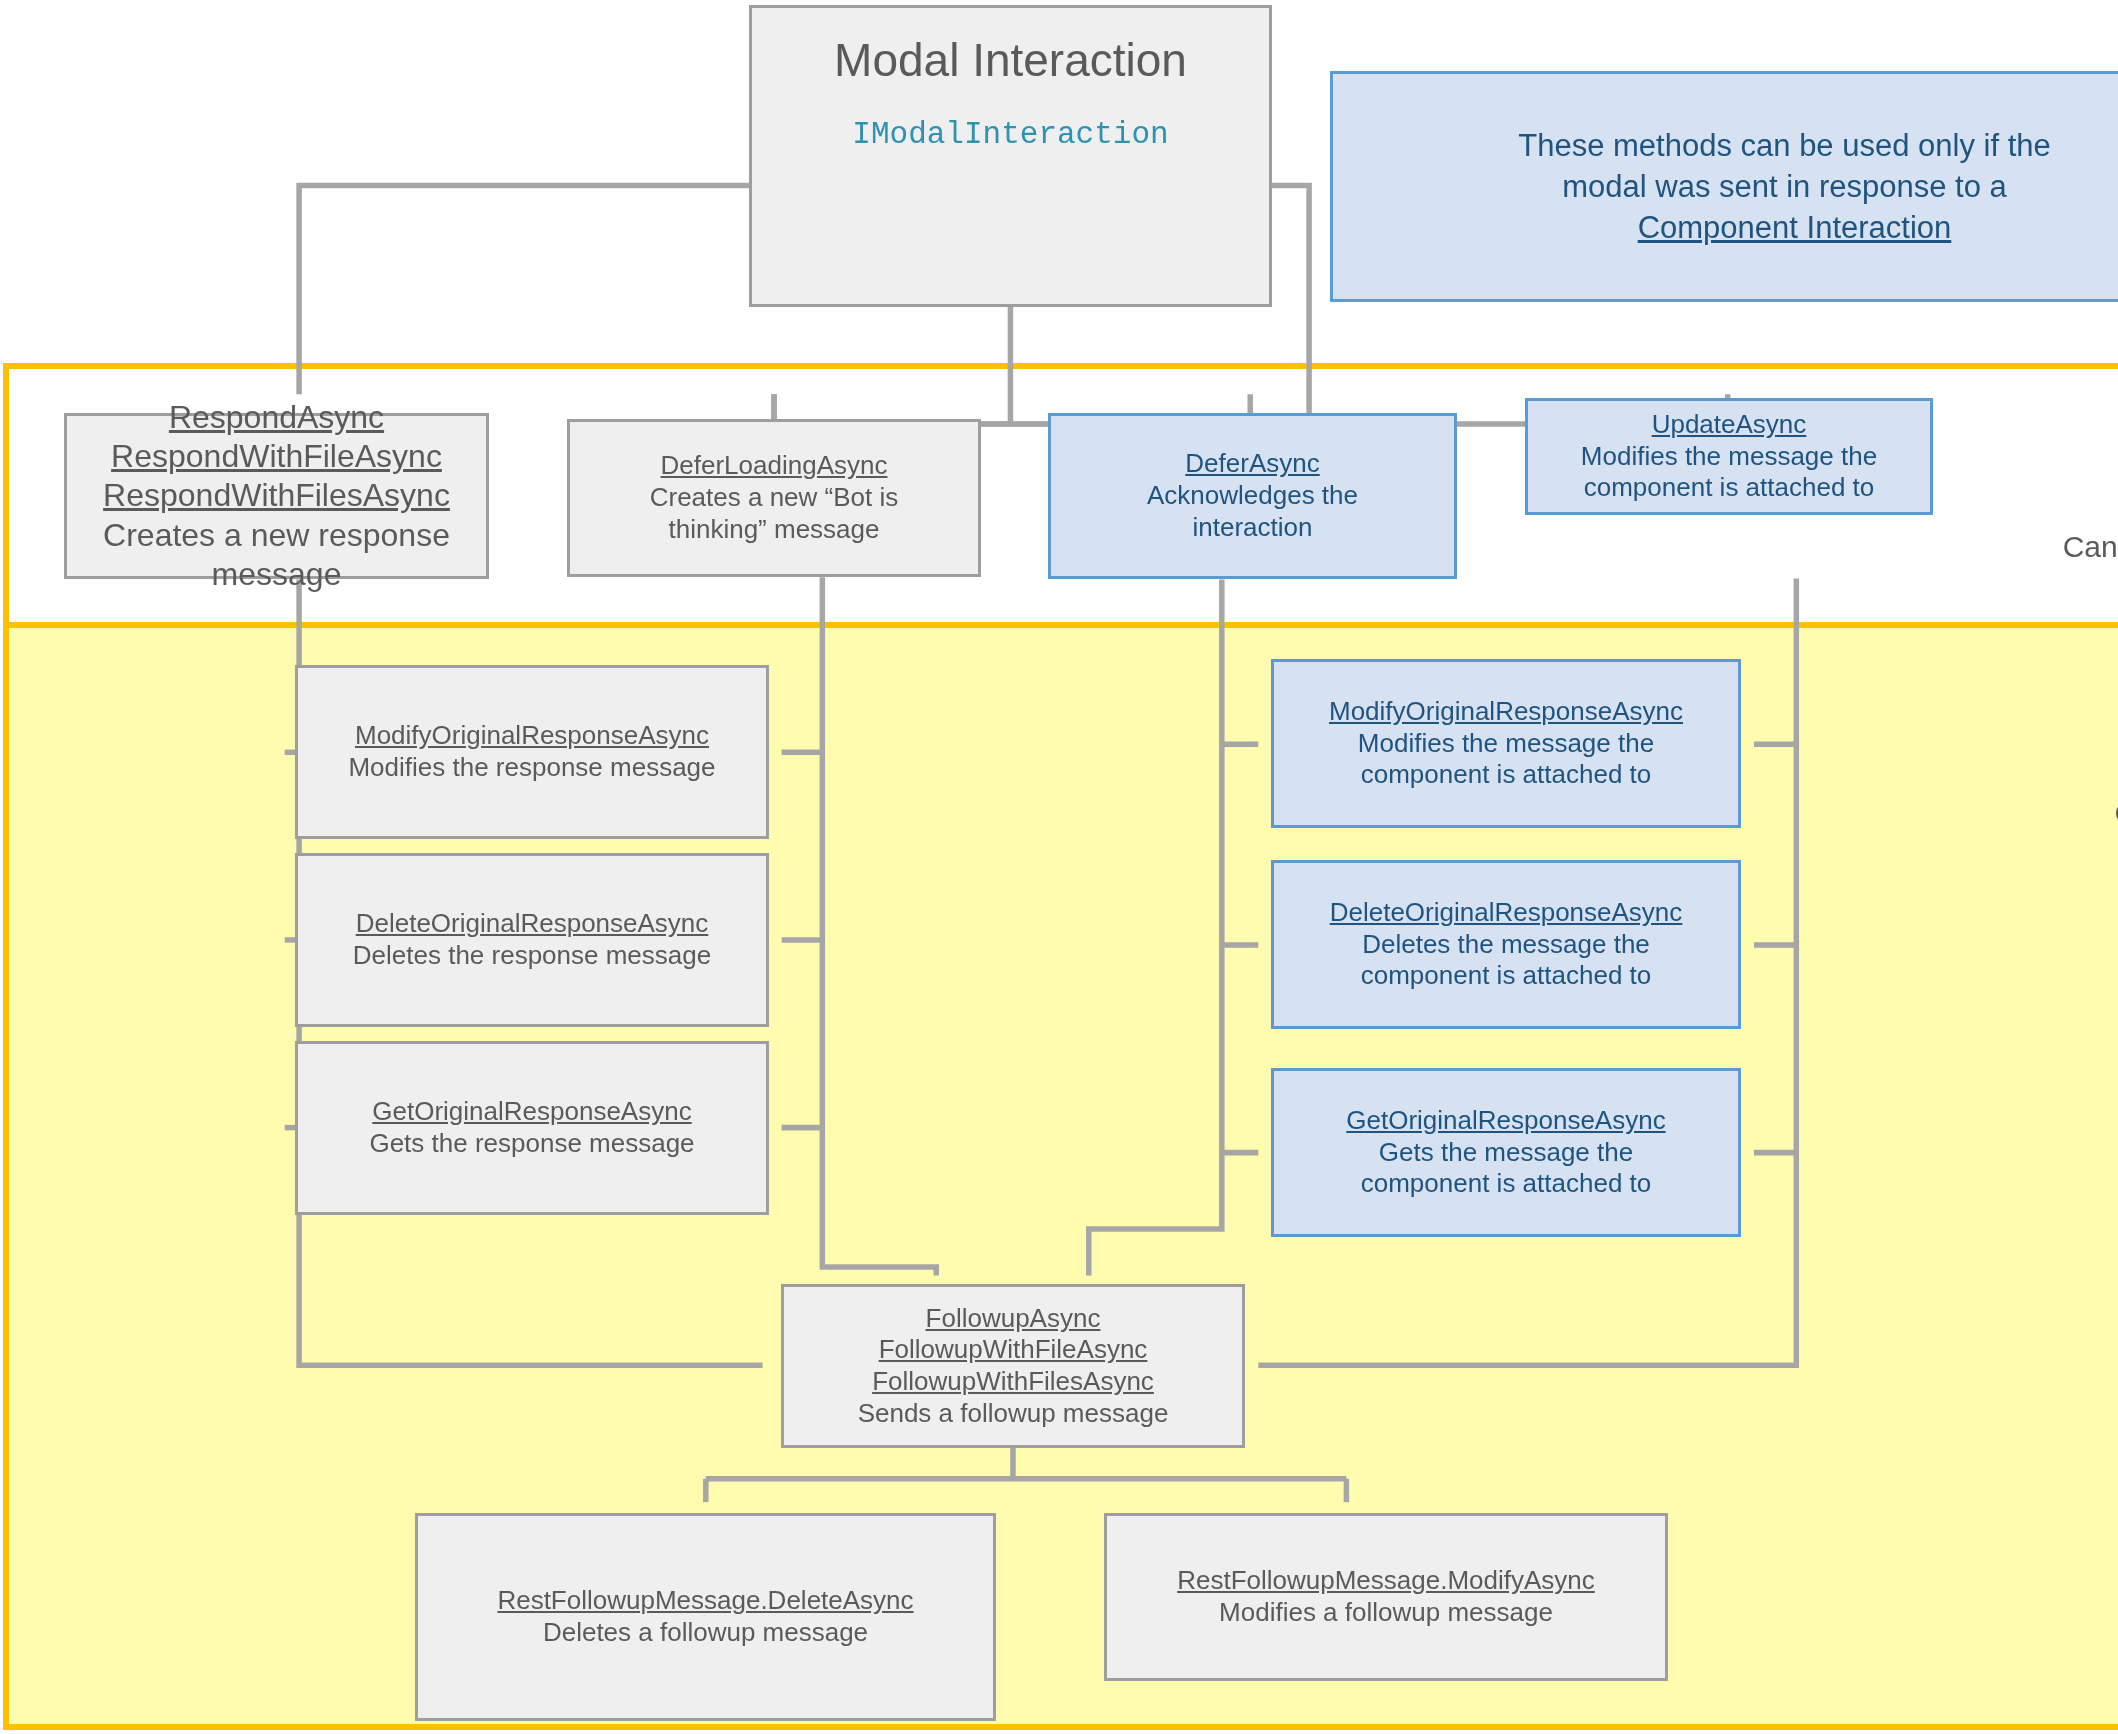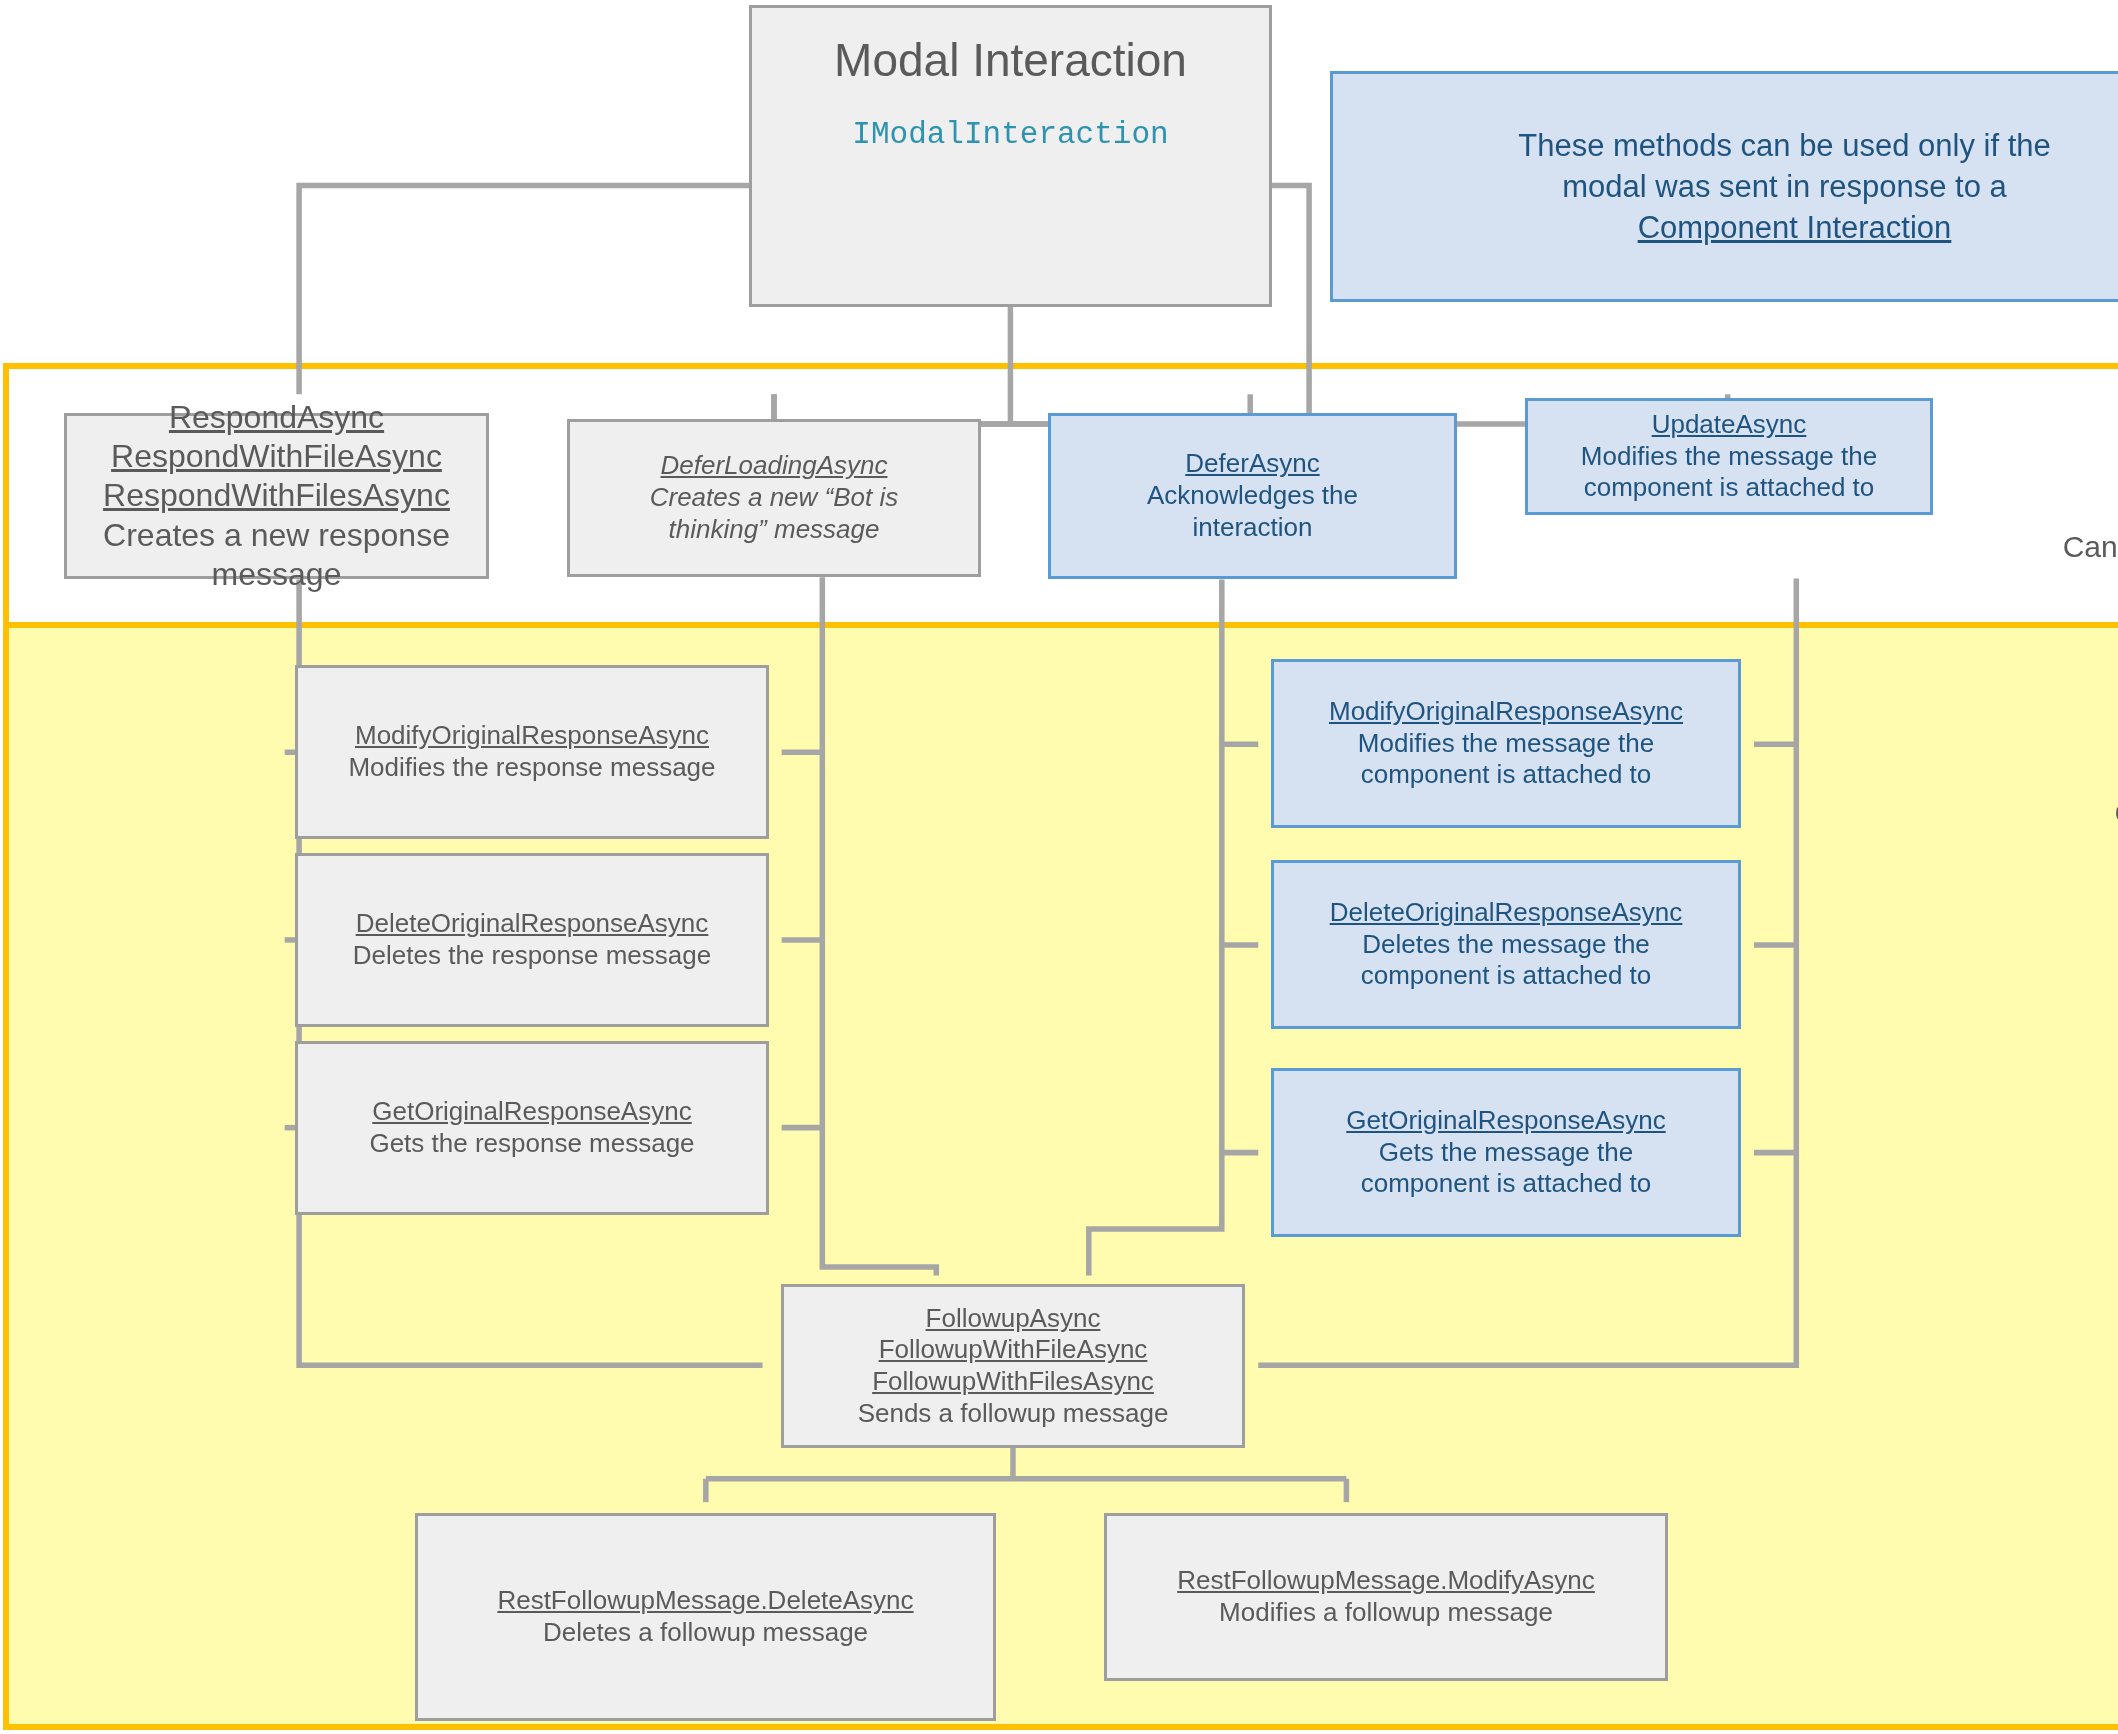--- a/index.html
+++ b/index.html
@@ -40,21 +40,21 @@
   .annot .gold{color:#8A6400;}
   .annot .grayline{color:#5A5A5A;}
 
   #annot-initial{left:1695px;top:405px;width:873px;font-size:30px;line-height:1.30;}
   #annot-initial .head{font-size:34px;}
   #annot-followup{left:1695px;top:669px;width:873px;font-size:30px;line-height:1.32;}
   #annot-followup .head{font-size:34px;}
 
   
   #n-respond{left:64px;top:413px;width:425px;height:166px;font-size:32px;align-items:center;}
-  #n-deferloading{left:567px;top:419px;width:414px;height:158px;font-size:26px;font-style:italic;}
+  #n-deferloading{left:567px;top:419px;width:414px;height:158px;font-size:26px;}
   #n-defer{left:1048px;top:413px;width:409px;height:166px;font-size:26px;}
   #n-update{left:1525px;top:398px;width:408px;height:117px;font-size:26px;}
 
   
   #n-l-modify{left:295px;top:665px;width:474px;height:174px;font-size:26px;}
   #n-l-delete{left:295px;top:853px;width:474px;height:174px;font-size:26px;}
   #n-l-get{left:295px;top:1041px;width:474px;height:174px;font-size:26px;}
 
   
   #n-b-modify{left:1271px;top:659px;width:470px;height:169px;font-size:26px;}

